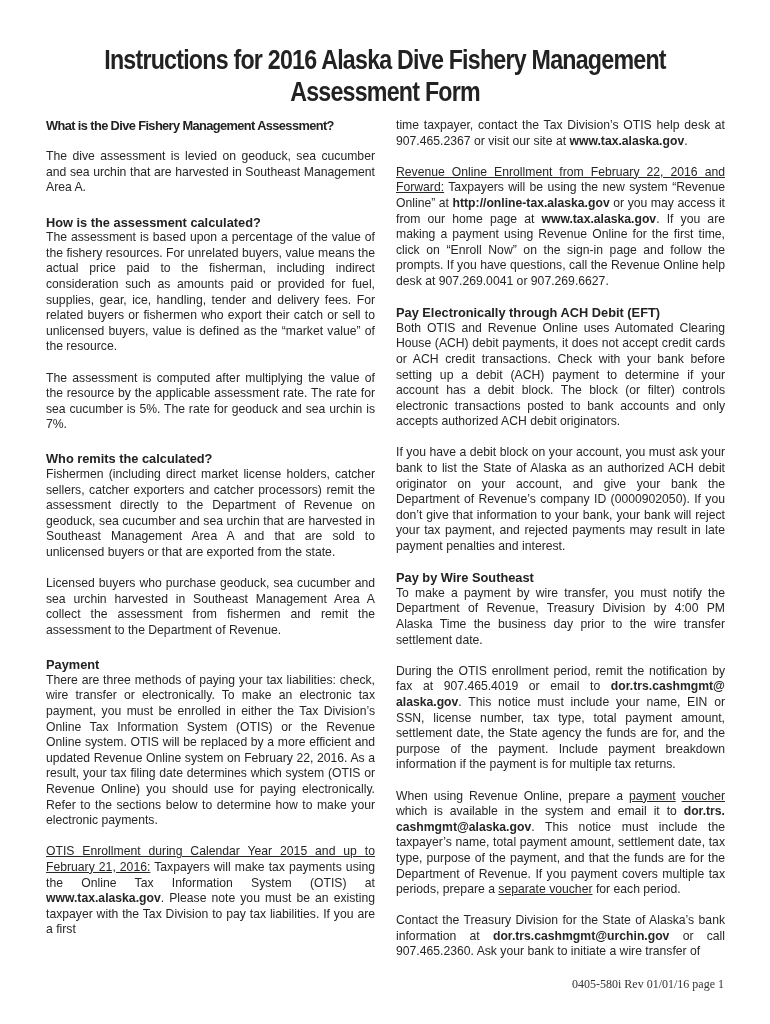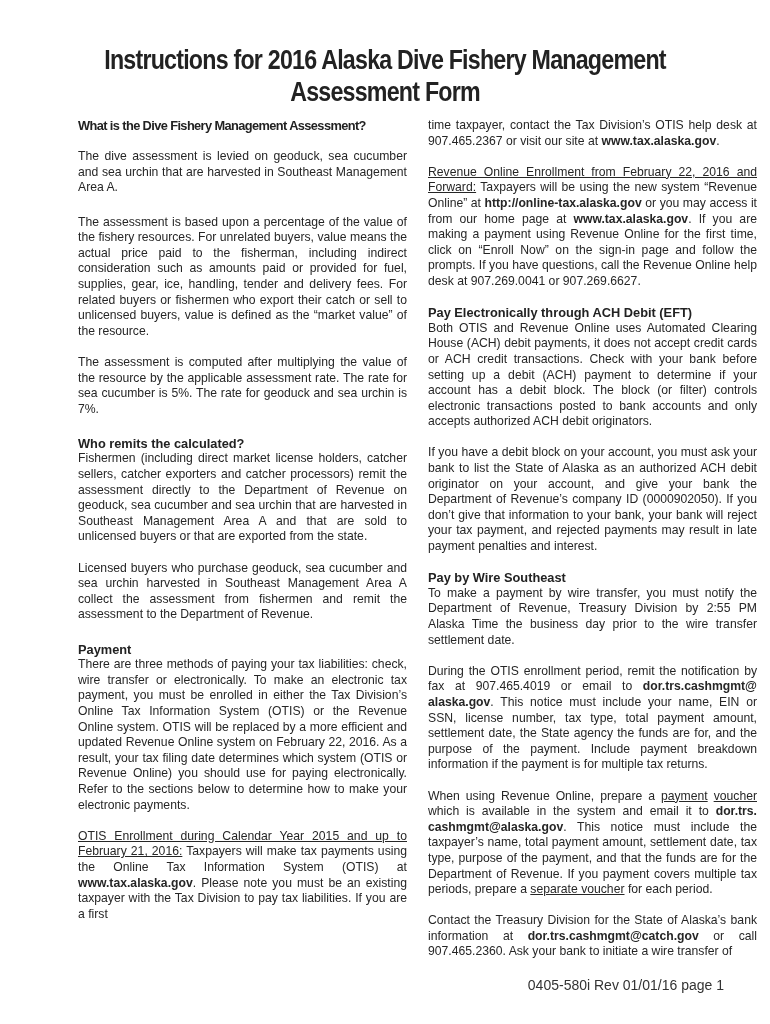--- a/index.html
+++ b/index.html
@@ -7,71 +7,72 @@
   .page { position: absolute; left: 0; top: 0; width: 770px; height: 916px; background: #fff; }
   .title {
     position: absolute; left: 30px; top: 44px; width: 710px; text-align: center;
     font-family: "Liberation Sans", sans-serif; font-weight: bold;
     font-size: 27px; line-height: 32px; letter-spacing: -0.9px;
     transform: scaleX(0.86); transform-origin: center top; color: #222;
   }
   .col {
     position: absolute; top: 118px; width: 329px;
     font-family: "Liberation Sans", sans-serif; font-size: 12.2px; line-height: 15.6px;
-    text-align: justify; color: #262626; margin-left: 32px;
+    text-align: justify; color: #262626;
   }
   .col.left { left: 46px; }
   .col.right { left: 396px; }
   .col p { margin: 0 0 15.6px 0; }
   .col h2 {
     margin: 0; font-size: 12.8px; line-height: 15.6px; font-weight: bold; color: #222;
   }
   .col h2.q1 { letter-spacing: -0.6px; margin-bottom: 15.6px; }
   .col h2 + p { margin-top: 0; }
   .gap { height: 3px; }
   .u { text-decoration: underline; }
   b { font-weight: bold; }
   .footer {
     position: absolute; right: 46px; top: 977px;
-    font-family: Liberation Sans, sans-serif; font-size: 14px; color: #333;
+    font-family: Liberation Serif, serif; font-size: 12px; color: #333;
   }
 </style>
 </head>
 <body>
 
 <div class="page">
 
   <div class="title">
     <div>Instructions for 2016 Alaska Dive Fishery Management</div>
     <div>Assessment Form</div>
   </div>
 
   <div class="col left">
     <h2 class="q1">What is the Dive Fishery Management Assessment?</h2>
     <p>The dive assessment is levied on geoduck, sea cucumber and sea urchin that are harvested in Southeast Management Area A.</p>
     <div class="gap"></div>
+    <h2>How is the assessment calculated?</h2>
     <p>The assessment is based upon a percentage of the value of the fishery resources. For unrelated buyers, value means the actual price paid to the fisherman, including indirect consideration such as amounts paid or provided for fuel, supplies, gear, ice, handling, tender and delivery fees. For related buyers or fishermen who export their catch or sell to unlicensed buyers, value is defined as the “market value” of the resource.</p>
     <p>The assessment is computed after multiplying the value of the resource by the applicable assessment rate. The rate for sea cucumber is 5%. The rate for geoduck and sea urchin is 7%.</p>
     <div class="gap"></div>
     <h2>Who remits the calculated?</h2>
     <p>Fishermen (including direct market license holders, catcher sellers, catcher exporters and catcher processors) remit the assessment directly to the Department of Revenue on geoduck, sea cucumber and sea urchin that are harvested in Southeast Management Area A and that are sold to unlicensed buyers or that are exported from the state.</p>
     <p>Licensed buyers who purchase geoduck, sea cucumber and sea urchin harvested in Southeast Management Area A collect the assessment from fishermen and remit the assessment to the Department of Revenue.</p>
     <div class="gap"></div>
     <h2>Payment</h2>
     <p>There are three methods of paying your tax liabilities: check, wire transfer or electronically. To make an electronic tax payment, you must be enrolled in either the Tax Division’s Online Tax Information System (OTIS) or the Revenue Online system. OTIS will be replaced by a more efficient and updated Revenue Online system on February 22, 2016.  As a result, your tax filing date determines which system (OTIS or Revenue Online) you should use for paying electronically. Refer to the sections below to determine how to make your electronic payments.</p>
     <p><span class="u">OTIS Enrollment during Calendar Year 2015 and up to February 21, 2016:</span><span> Taxpayers will make tax payments using the Online Tax Information System (OTIS) at </span><b>www.tax.alaska.gov</b><span>. Please note you must be an existing taxpayer with the Tax Division to pay tax liabilities. If you are a first</span></p>
   </div>
 
   <div class="col right">
     <p><span>time taxpayer, contact the Tax Division’s OTIS help desk at 907.465.2367 or visit our site at </span><b>www.tax.alaska.gov</b><span>.</span></p>
     <p><span class="u">Revenue Online Enrollment from February 22, 2016 and Forward:</span><span> Taxpayers will be using the new system “Revenue Online” at </span><b>http://online-tax.alaska.gov</b><span> or you may access it from our home page at </span><b>www.tax.alaska.gov</b><span>. If you are making a payment using Revenue Online for the first time, click on “Enroll Now” on the sign-in page and follow the prompts. If you have questions, call the Revenue Online help desk at 907.269.0041 or 907.269.6627.</span></p>
     <h2>Pay Electronically through ACH Debit (EFT)</h2>
     <p>Both OTIS and Revenue Online uses Automated Clearing House (ACH) debit payments, it does not accept credit cards or ACH credit transactions. Check with your bank before setting up a debit (ACH) payment to determine if your account has a debit block. The block (or filter) controls electronic transactions posted to bank accounts and only accepts authorized ACH debit originators.</p>
     <p>If you have a debit block on your account, you must ask your bank to list the State of Alaska as an authorized ACH debit originator on your account, and give your bank the Department of Revenue’s company ID (0000902050). If you don’t give that information to your bank, your bank will reject your tax payment, and rejected payments may result in late payment penalties and interest.</p>
     <h2>Pay by Wire Southeast</h2>
-    <p>To make a payment by wire transfer, you must notify the Department of Revenue, Treasury Division by 2:55 PM Alaska Time the business day prior to the wire transfer settlement date.</p>
+    <p>To make a payment by wire transfer, you must notify the Department of Revenue, Treasury Division by 4:00 PM Alaska Time the business day prior to the wire transfer settlement date.</p>
     <p><span>During the OTIS enrollment period, remit the notification by fax at 907.465.4019 or email to </span><b>dor.trs.cashmgmt@ alaska.gov</b><span>. This notice must include your name, EIN or SSN, license number, tax type, total payment amount, settlement date, the State agency the funds are for, and the purpose of the payment. Include payment breakdown information if the payment is for multiple tax returns.</span></p>
     <p><span>When using Revenue Online, prepare a </span><span class="u">payment</span><span> </span><span class="u">voucher</span><span> which is available in the system and email it to </span><b>dor.trs. cashmgmt@alaska.gov</b><span>. This notice must include the taxpayer’s name, total payment amount, settlement date, tax type, purpose of the payment, and that the funds are for the Department of Revenue. If you payment covers multiple tax periods, prepare a </span><span class="u">separate voucher</span><span> for each period.</span></p>
-    <p><span>Contact the Treasury Division for the State of Alaska’s bank information at </span><b>dor.trs.cashmgmt@catch.gov</b><span> or call 907.465.2360. Ask your bank to initiate a wire transfer of</span></p>
+    <p><span>Contact the Treasury Division for the State of Alaska’s bank information at </span><b>dor.trs.cashmgmt@urchin.gov</b><span> or call 907.465.2360. Ask your bank to initiate a wire transfer of</span></p>
   </div>
 
   <div class="footer">0405-580i  Rev 01/01/16 page 1</div>
 </div>
 
 </body></html>

